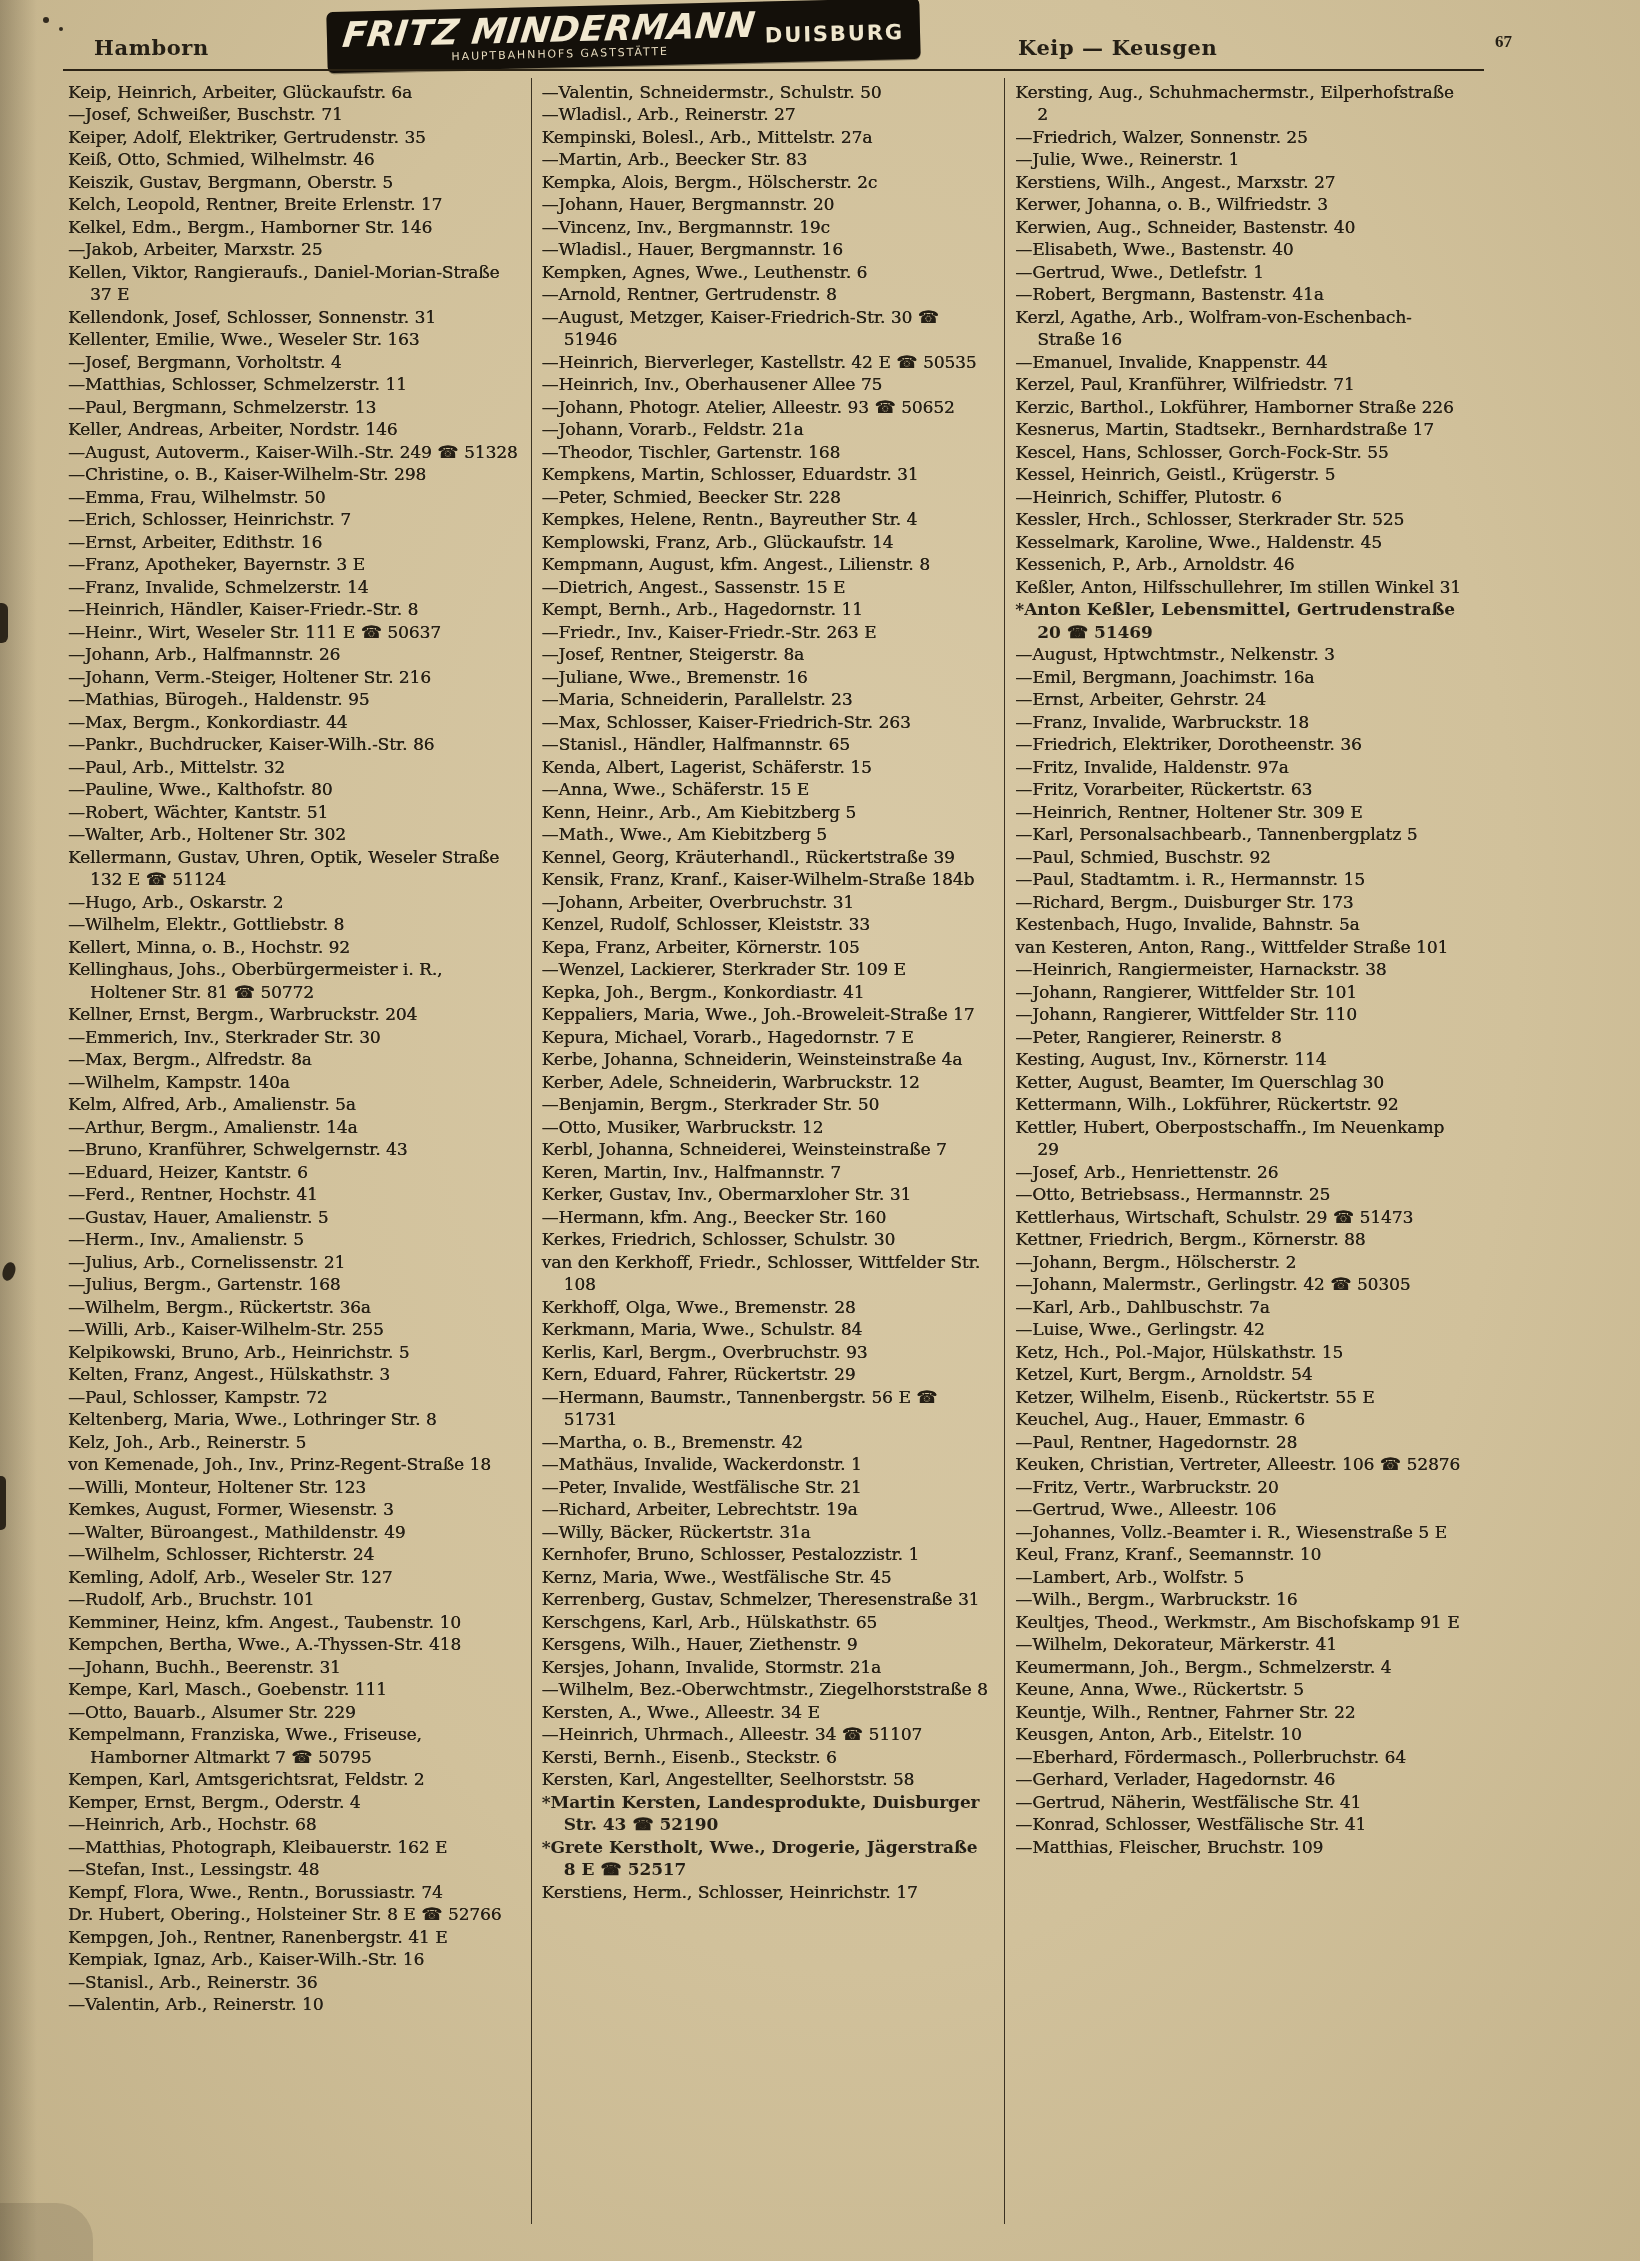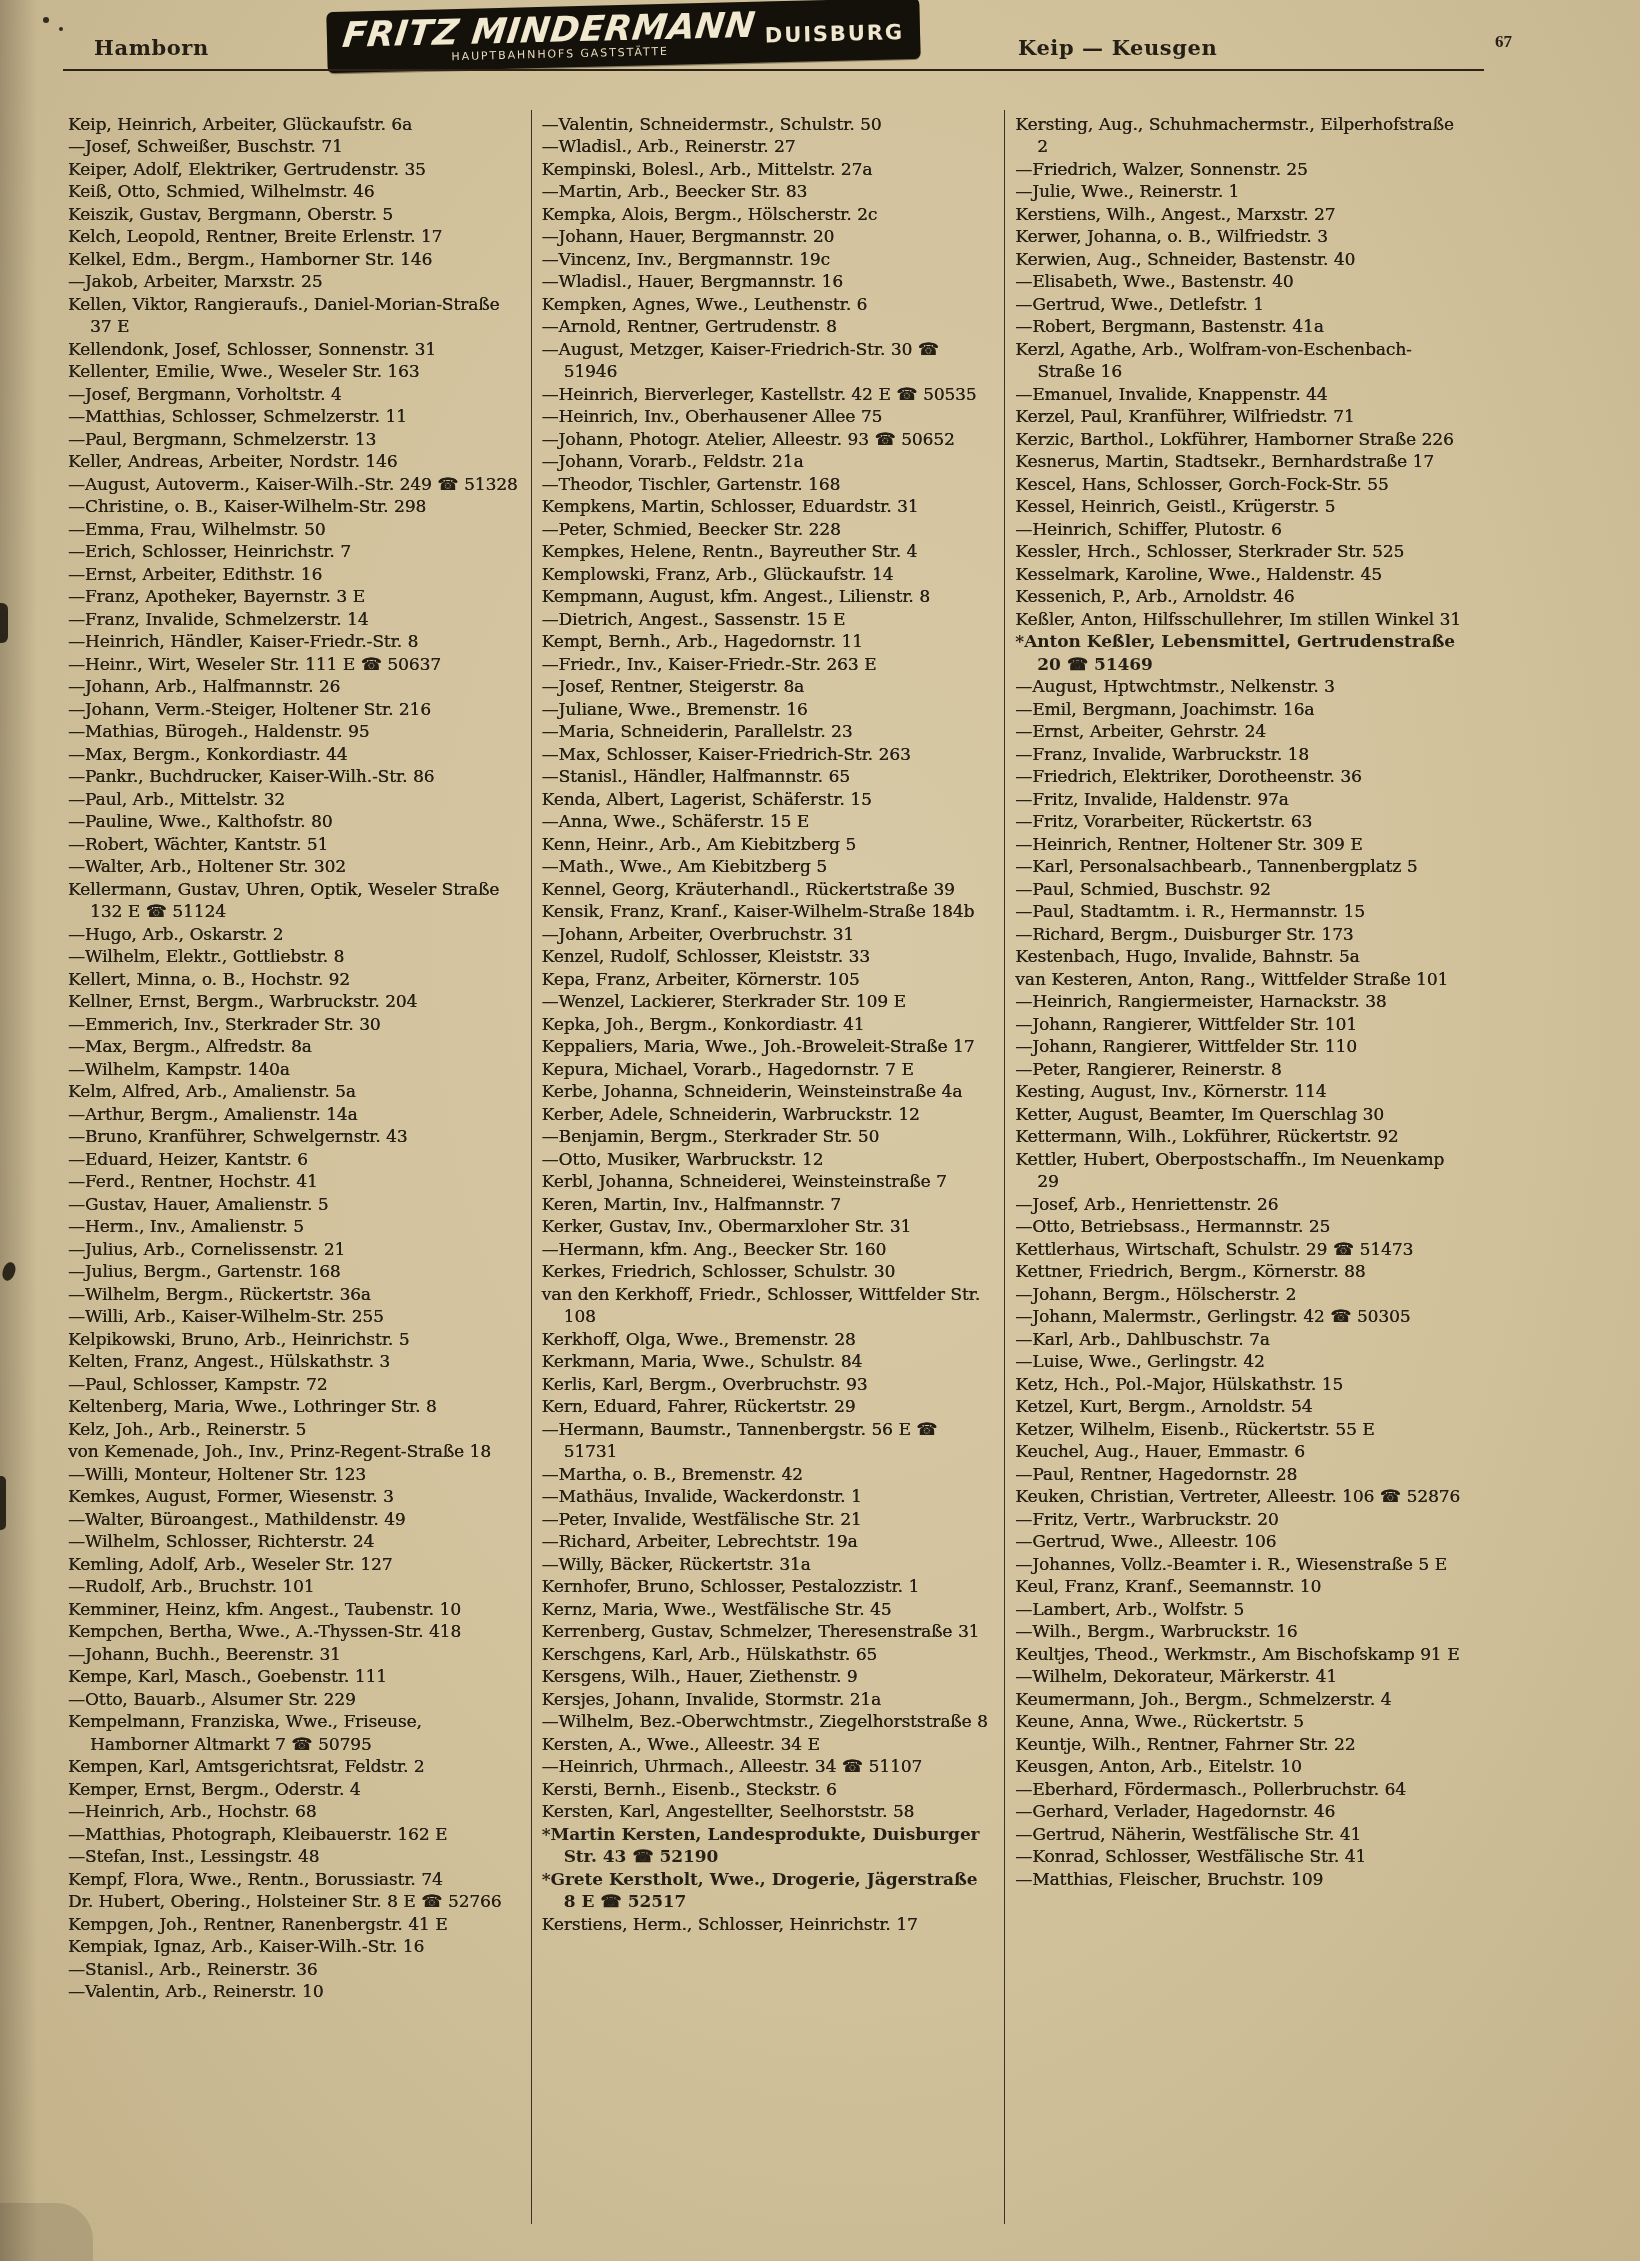--- a/index.html
+++ b/index.html
@@ -49,21 +49,21 @@
   }
   .ad-city{
     position:absolute;right:16px;top:22px;
     font-family:"DejaVu Sans", sans-serif;font-weight:bold;font-size:21px;
     letter-spacing:1.9px;color:#efe6cd;white-space:nowrap;
   }
 
   
   .columns{
     position:absolute;left:68px;top:78px;width:1410px;bottom:37px;
-    display:flex;align-items:stretch;margin-top:32px;
+    display:flex;align-items:stretch;
   }
   .col{flex:1 1 0;padding:2.5px 10px 0 10px;overflow:hidden;}
   .col:first-child{padding-left:0;}
   .col + .col{border-left:1.2px solid #3b3categ222;}
   .col + .col{border-left:1.2px solid #3b3222;}
   .entry{
     margin:0;font-size:17px;line-height:22.5px;
     padding-left:22px;text-indent:-22px;letter-spacing:-0.1px;
     text-shadow:0.2px 0 0 currentColor;
     word-spacing:0.3px;
@@ -129,20 +129,21 @@
         <p class="entry">—Max, Bergm., Konkordiastr. 44</p>
         <p class="entry">—Pankr., Buchdrucker, Kaiser-Wilh.-Str. 86</p>
         <p class="entry">—Paul, Arb., Mittelstr. 32</p>
         <p class="entry">—Pauline, Wwe., Kalthofstr. 80</p>
         <p class="entry">—Robert, Wächter, Kantstr. 51</p>
         <p class="entry">—Walter, Arb., Holtener Str. 302</p>
         <p class="entry">Kellermann, Gustav, Uhren, Optik, Weseler Straße 132 E ☎ 51124</p>
         <p class="entry">—Hugo, Arb., Oskarstr. 2</p>
         <p class="entry">—Wilhelm, Elektr., Gottliebstr. 8</p>
         <p class="entry">Kellert, Minna, o. B., Hochstr. 92</p>
+        <p class="entry">Kellinghaus, Johs., Oberbürgermeister i. R., Holtener Str. 81 ☎ 50772</p>
         <p class="entry">Kellner, Ernst, Bergm., Warbruckstr. 204</p>
         <p class="entry">—Emmerich, Inv., Sterkrader Str. 30</p>
         <p class="entry">—Max, Bergm., Alfredstr. 8a</p>
         <p class="entry">—Wilhelm, Kampstr. 140a</p>
         <p class="entry">Kelm, Alfred, Arb., Amalienstr. 5a</p>
         <p class="entry">—Arthur, Bergm., Amalienstr. 14a</p>
         <p class="entry">—Bruno, Kranführer, Schwelgernstr. 43</p>
         <p class="entry">—Eduard, Heizer, Kantstr. 6</p>
         <p class="entry">—Ferd., Rentner, Hochstr. 41</p>
         <p class="entry">—Gustav, Hauer, Amalienstr. 5</p>

